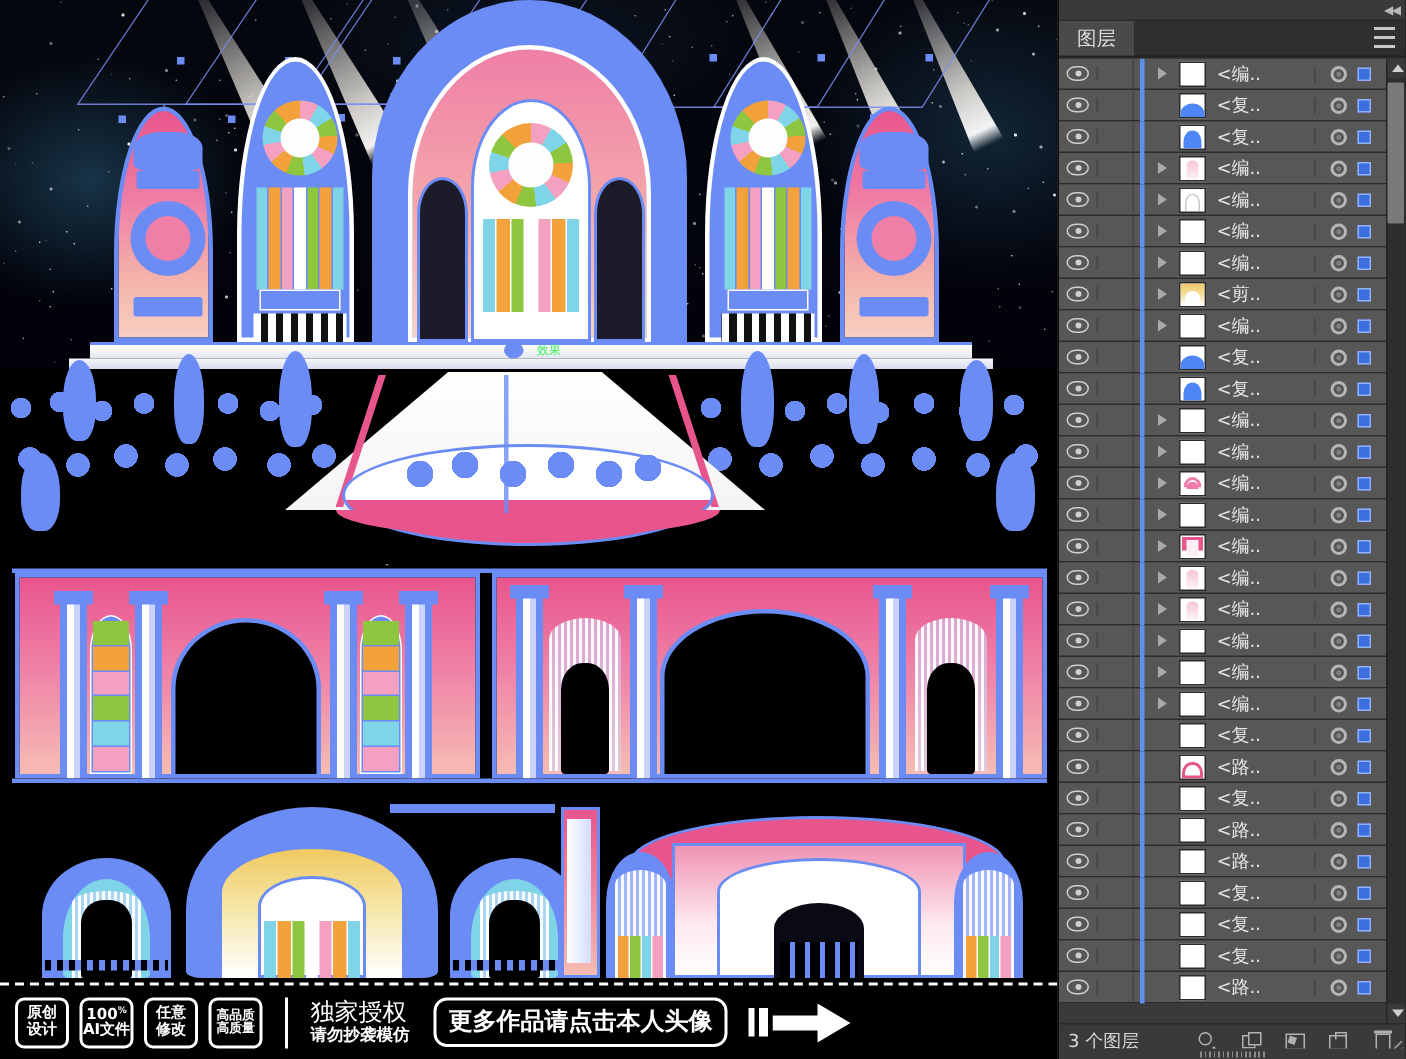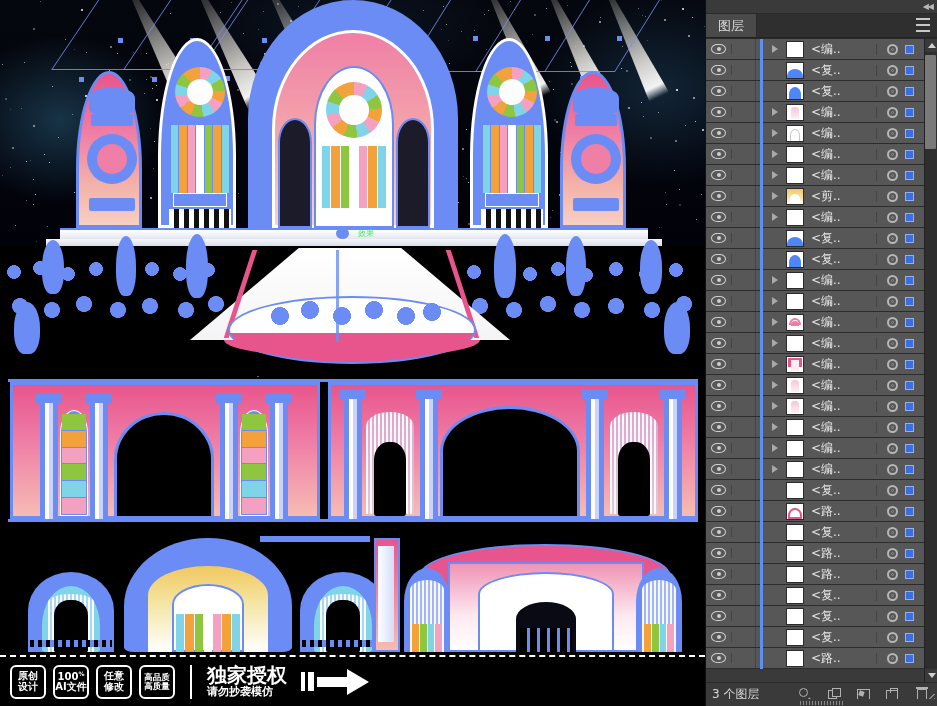--- a/index.html
+++ b/index.html
@@ -129,21 +129,21 @@
     border:2px solid #fff; border-radius:6px; width:36px; height:34px;
     display:flex; flex-direction:column; align-items:center; justify-content:center;
     line-height:1.02; font-size:10px; font-weight:bold; flex:none;
   }
   .badge sup{ font-size:6px; vertical-align:super; }
   .wm-big{ margin-left:6px; line-height:1.05; }
   .wm-big .l1{ font-size:22px; font-weight:bold; letter-spacing:1px;}
   .wm-big .l2{ font-size:13px; font-weight:bold; }
   .wm-div{ width:2px; height:34px; background:#fff; margin:0 8px; flex:none;}
   .wm-mid{ line-height:1.05; }
-  .wm-mid .l1{ font-size:20px; font-weight:bold; }
+  .wm-mid .l1{ font-size:16px; font-weight:normal; }
   .wm-mid .l2{ font-size:11px; font-weight:bold; }
   .wm-cta{
     border:2px solid #fff; border-radius:9px; padding:4px 8px;
     font-size:16px; font-weight:bold; margin-left:9px; white-space:nowrap;
   }
   .wm-arrow{ display:flex; align-items:center; margin-left:7px; gap:3px;}
   .wm-arrow .bar{ width:4px; height:19px; background:#fff; }
   .wm-arrow .bar2{ width:6px; height:19px; background:#fff; }
 
   
@@ -991,20 +991,21 @@
         </div>
 
 
         <div class="wm-div"></div>
 
         <div class="wm-mid">
           <div class="l1">独家授权</div>
           <div class="l2">请勿抄袭模仿</div>
         </div>
 
+        <div class="wm-cta">更多作品请点击本人头像</div>
 
         <div class="wm-arrow">
           <span class="bar"></span>
             <span class="bar2"></span>
           <svg width="52" height="26" viewBox="0 0 52 26">
             <path d="M0 8 H30 V0 L52 13 L30 26 V18 H0 Z" fill="#ffffff"></path>
           </svg>
         </div>
       </div>
     </div>

